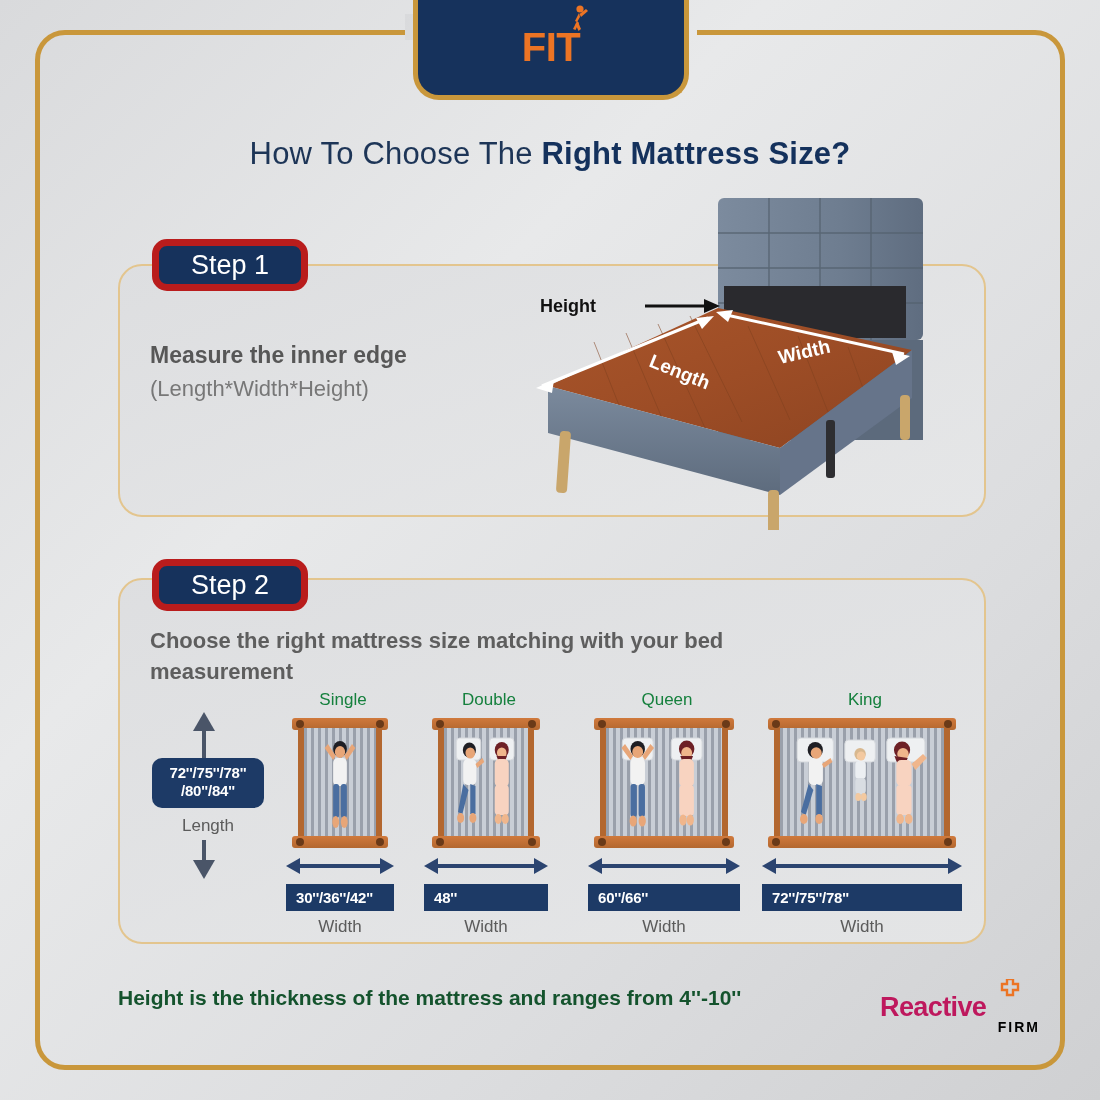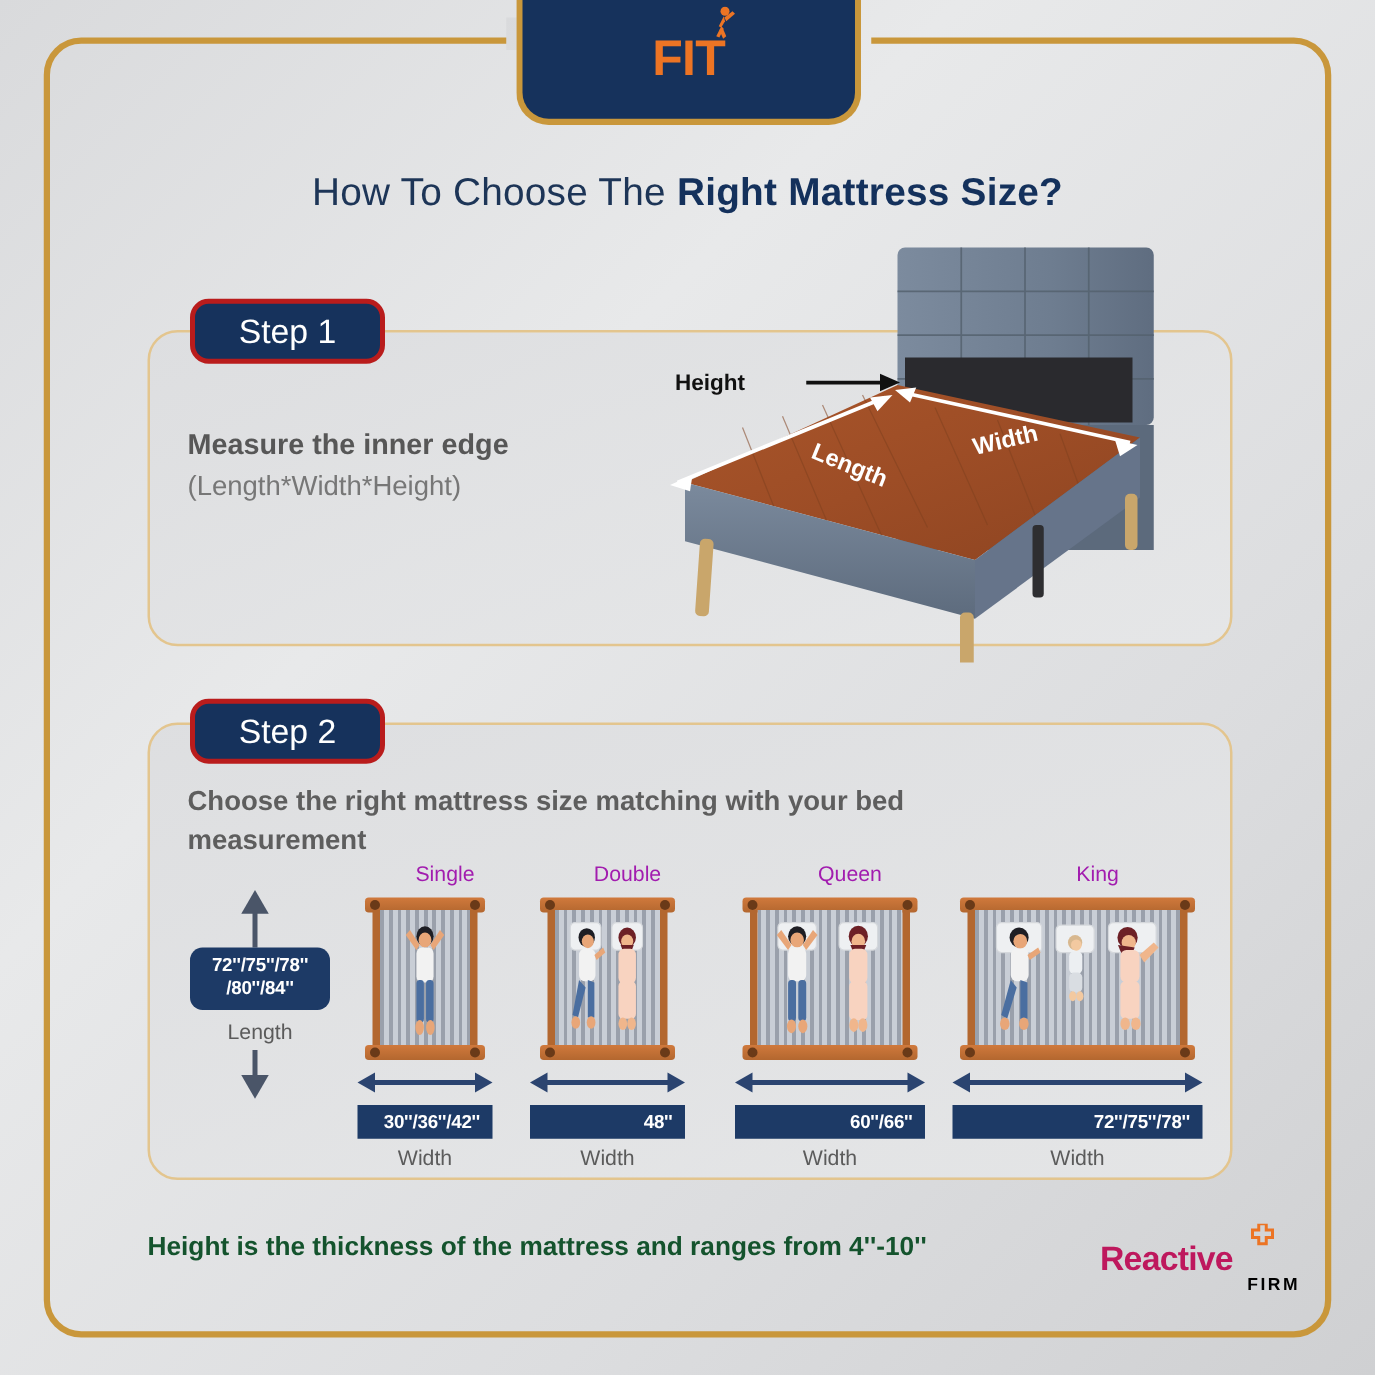--- a/index.html
+++ b/index.html
@@ -63,21 +63,21 @@
     border: 2px solid #e3c58e;
     border-radius: 24px;
     background: linear-gradient(160deg, rgba(221,222,224,.95), rgba(231,232,233,.8));
   }
   #step1-card { left: 118px; top: 264px; width: 868px; height: 253px; }
   #step2-card { left: 118px; top: 578px; width: 868px; height: 366px; }
 
   .step-badge {
     position: absolute;
     background: #16325c;
-    border: 4px solid #b91c1c;
+    border: 7px solid #b91c1c;
     border-radius: 15px;
     color: #fff;
     font-size: 27px;
     display: flex; align-items: center; justify-content: center;
     z-index: 4;
   }
   #step1-badge { left: 152px; top: 239px; width: 156px; height: 52px; }
   #step2-badge { left: 152px; top: 559px; width: 156px; height: 52px; }
 
   
@@ -112,22 +112,22 @@
   .v-arrow { position:absolute; left:50px; width:4px; background:#4a5568; }
   #v-arrow-top { top:18px; height:28px; }
   #v-arrow-bot { top:128px; height:22px; }
   .v-head { position:absolute; left:41px; width:0;height:0;border-left:11px solid transparent;border-right:11px solid transparent; }
   #v-head-top { top:0px; border-bottom:19px solid #4a5568; }
   #v-head-bot { top:148px; border-top:19px solid #4a5568; }
 
   
   .mattress-col { position: absolute; }
   .mattress-title {
-    position:absolute; top:-28px; left:16px; width:100%;
-    text-align:center; font-size:17px; color:#a21caf;
+    position:absolute; top:-28px; left:3px; width:100%;
+    text-align:center; font-size:17px; color:#15803d;
   }
   .mattress-frame { position:relative; width:100%; height:130px; }
   .rail {
     position:absolute; left:0; width:100%; height:12px;
     background: linear-gradient(180deg,#d0793c,#b3672f);
     border-radius:3px;
   }
   .rail.top { top:0; }
   .rail.bot { bottom:0; }
   .rail .bolt {
@@ -145,21 +145,21 @@
   
   .width-group { position:absolute; }
   .h-arrow { position:relative; height:20px; width:100%; }
   .h-arrow .bar { position:absolute; top:8px; left:12px; right:12px; height:4px; background:#2b4470; }
   .h-arrow .head { position:absolute; top:2px; width:0;height:0;border-top:8px solid transparent;border-bottom:8px solid transparent; }
   .h-arrow .head.l { left:0; border-right:14px solid #2b4470; }
   .h-arrow .head.r { right:0; border-left:14px solid #2b4470; }
   .width-badge {
     margin: 8px auto 0;
     background:#1d3a66; color:#fff;
-    font-size:15px; font-weight:bold; text-align:right;
+    font-size:15px; font-weight:bold; text-align:left;
     padding:5px 10px; letter-spacing:-0.2px; display:block;
   }
   .width-label { margin-top:6px; text-align:center; font-size:17px; color:#5b5b5b; }
 
   
   #footer-note {
     position:absolute; left:118px; top:986px;
     font-size:21px; font-weight:bold; color:#14532d;
   }
   #reactive-logo { position:absolute; left:880px; top:992px; width:160px; height:52px; }

